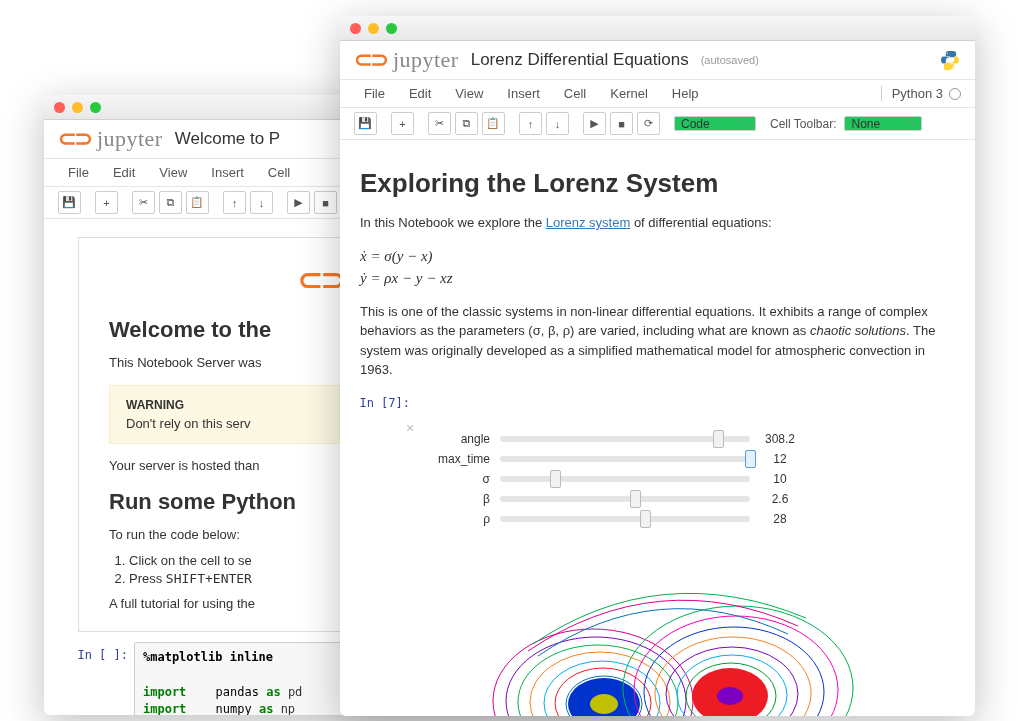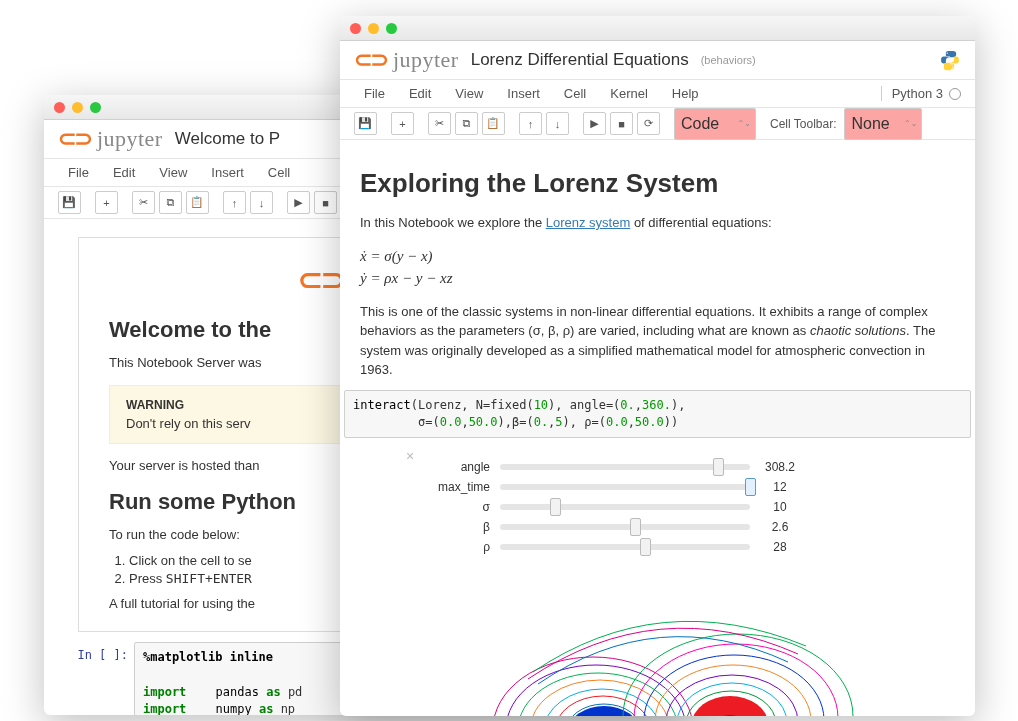--- a/index.html
+++ b/index.html
@@ -21,21 +21,21 @@
 .py-icon { width: 22px; height: 22px; }
 
 .menubar { display: flex; align-items: center; padding: 0 14px; border-bottom: 1px solid #e5e5e5; height: 28px; gap: 4px; }
 .menuitem { padding: 3px 10px; color: #555; cursor: default; }
 .kernel-name { margin-left: auto; border-left: 1px solid #ccc; padding-left: 10px; color: #555; display: flex; align-items: center; gap: 6px; }
 .kernel-ind { width: 12px; height: 12px; border: 1px solid #999; border-radius: 50%; }
 
 .toolbar { display: flex; align-items: center; gap: 4px; padding: 4px 14px; border-bottom: 1px solid #e5e5e5; height: 32px; }
 .tbtn { width: 23px; height: 23px; border: 1px solid #ccc; border-radius: 2px; background: #fff; display: flex; align-items: center; justify-content: center; font-size: 11px; color: #555; }
 .tsep { width: 6px; }
-.tselect { height: 32px; border: 1px solid #ccc; border-radius: 2px; padding: 0 18px 0 6px; font-size: 16px; background: #fca5a5; position: relative; display: flex; align-items: center; }
+.tselect { height: 15px; border: 1px solid #ccc; border-radius: 2px; padding: 0 18px 0 6px; font-size: 12px; background: #22c55e; position: relative; display: flex; align-items: center; }
 .tselect::after { content: "⌃⌄"; position: absolute; right: 4px; font-size: 8px; color: #888; line-height: 8px; }
 .tlabel { font-size: 12px; color: #555; margin: 0 4px 0 10px; }
 
 .content { padding: 12px 20px; overflow: hidden; }
 
 .cell-heading { font-size: 26px; font-weight: bold; margin: 16px 0 14px; }
 .cell-text { font-size: 13px; line-height: 1.5; margin: 8px 0; }
 .cell-text a { color: #337ab7; text-decoration: underline; }
 .cell-text em { font-style: italic; }
 .eq-block { text-align: left; font-family: Georgia, serif; font-style: italic; font-size: 15px; margin: 12px 0; line-height: 1.5; }
@@ -148,21 +148,21 @@
     <div class="dot red"></div>
     <div class="dot yel"></div>
     <div class="dot grn"></div>
   </div>
   <div class="nb-header">
     <div class="jupyter-logo">
       <span class="logo-glyph">⊂⊃</span>
       <span class="logo-text">jupyter</span>
     </div>
     <span class="nb-title">Lorenz Differential Equations</span>
-    <span class="autosave">(behaviors)</span>
+    <span class="autosave">(autosaved)</span>
     <div class="kernel-badge">
       <svg class="py-icon" viewBox="0 0 32 32">
         <path d="M15 3c-5 0-5 2-5 4v3h6v1H7c-3 0-4 2-4 5s1 5 4 5h3v-4c0-3 2-5 5-5h6c2 0 4-1 4-4V7c0-2-1-4-5-4h-5z" fill="#3776ab"></path>
         <path d="M17 29c5 0 5-2 5-4v-3h-6v-1h9c3 0 4-2 4-5s-1-5-4-5h-3v4c0 3-2 5-5 5h-6c-2 0-4 1-4 4v3c0 2 1 4 5 4h5z" fill="#ffd43b"></path>
         <circle cx="12" cy="6" r="1" fill="#fff"></circle>
           <circle cx="20" cy="26" r="1" fill="#fff"></circle>
       </svg>
     </div>
   </div>
   <div class="menubar">
@@ -206,22 +206,21 @@
     </div>
     <div class="eq-block">
       <div>ẋ = σ(y − x)</div>
       <div>ẏ = ρx − y − xz</div>
     </div>
     <div class="cell-text">
       <span>This is one of the classic systems in non-linear differential equations. It exhibits a range of complex behaviors as the parameters (σ, β, ρ) are varied, including what are known as </span><em>chaotic solutions</em><span>. The system was originally developed as a simplified mathematical model for atmospheric convection in 1963.</span>
     </div>
 
     <div class="code-cell">
-      <div class="code-area"><span class="fn">interact</span>(Lorenz, N=fixed(<span class="num">10</span>), angle=(<span class="num">0.</span>,<span class="num">360.</span>),
-         σ=(<span class="num">0.0</span>,<span class="num">50.0</span>),β=(<span class="num">0.</span>,<span class="num">5</span>), ρ=(<span class="num">0.0</span>,<span class="num">50.0</span>))</div>
+      <div class="prompt">In [7]:</div>
     </div>
 
     <div class="widget-panel">
       <span class="close-x">×</span>
       <div class="wrow">
         <div class="wlabel">angle</div>
         <div class="slider">
             <div class="thumb" style="left:85%"></div>
           </div>
         <div class="wval">308.2</div>

